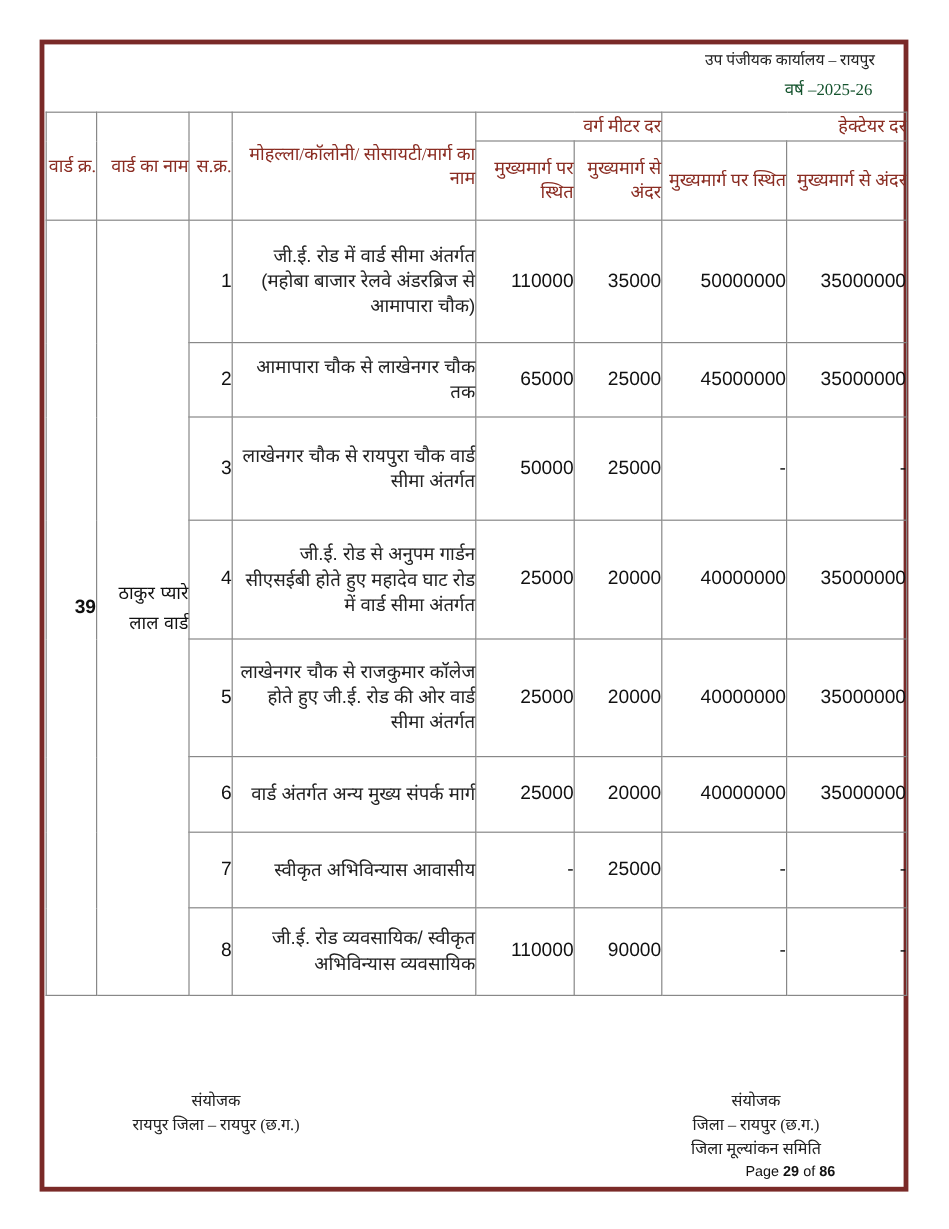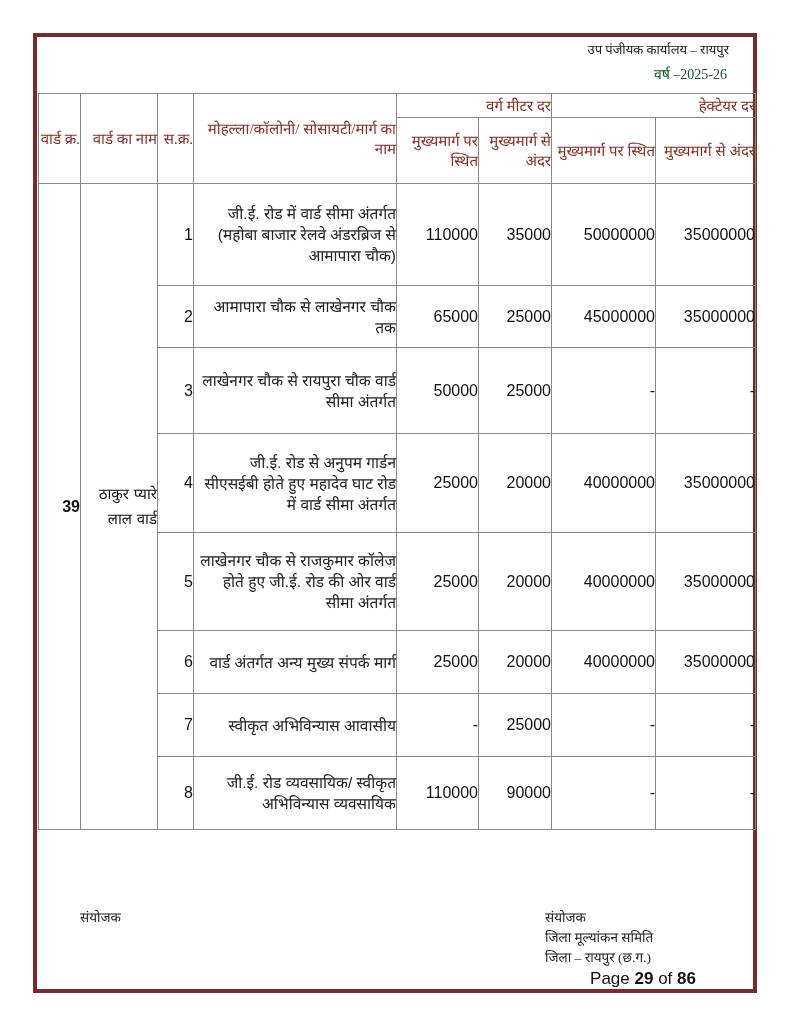--- a/index.html
+++ b/index.html
@@ -17,24 +17,24 @@
                 vertical-align: middle; }
   table.rates th { font-family: "Liberation Serif", serif; font-weight: normal; color: #8a2c22;
                    font-size: 15px; line-height: 20px; }
   th.small { font-size: 14px; }
   td.loc { font-size: 15.5px; line-height: 21px; color: #222; padding: 2px 2px; }
   td.num { font-size: 16px; color: #111; margin-left: 46px; }
   td.sn { font-size: 16px; color: #111; padding-top: 14px; }
   td.wno { font-weight: bold; font-size: 16px; font-family: Liberation Sans, sans-serif; }
   td.wname { font-family: "DejaVu Sans", sans-serif; font-size: 15px; line-height: 25px; }
   .sig { position: absolute; font-family: "Liberation Serif", serif; font-size: 13.5px;
-         line-height: 20px; color: #222; }
+         line-height: 20px; color: #222; text-align: center; }
   .sig-left { left: 80px; top: 908px; width: 200px; }
   .sig-right { left: 545px; top: 908px; width: 170px; }
-  .pageno { position: absolute; right: 95px; top: 969px; font-size: 17px; color: #111; text-align: right; }
+  .pageno { position: absolute; right: 95px; top: 969px; font-size: 12px; color: #111; text-align: right; }
   .pageno b { font-weight: bold; }
 </style>
 </head>
 <body>
 
 <div class="frame"></div>
 
 <div class="office">उप पंजीयक कार्यालय – रायपुर</div>
 <div class="year">वर्ष –2025-26</div>
 
@@ -130,26 +130,27 @@
       <td class="num">110000</td>
       <td class="num">90000</td>
       <td class="num">-</td>
       <td class="num">-</td>
     </tr>
   </tbody>
 </table>
 
 <div class="sig sig-left">
   <div>संयोजक</div>
+  <div>रायपुर जिला – रायपुर (छ.ग.)</div>
 </div>
 
 <div class="sig sig-right">
   <div>संयोजक</div>
+  <div>जिला – रायपुर (छ.ग.)</div>
   <div>जिला मूल्यांकन समिति</div>
-  <div>जिला – रायपुर (छ.ग.)</div>
 </div>
 
 <div class="pageno">
   <span>Page</span>
   <b>29</b>
   <span>of</span>
   <b>86</b>
 </div>
 
 </body></html>

